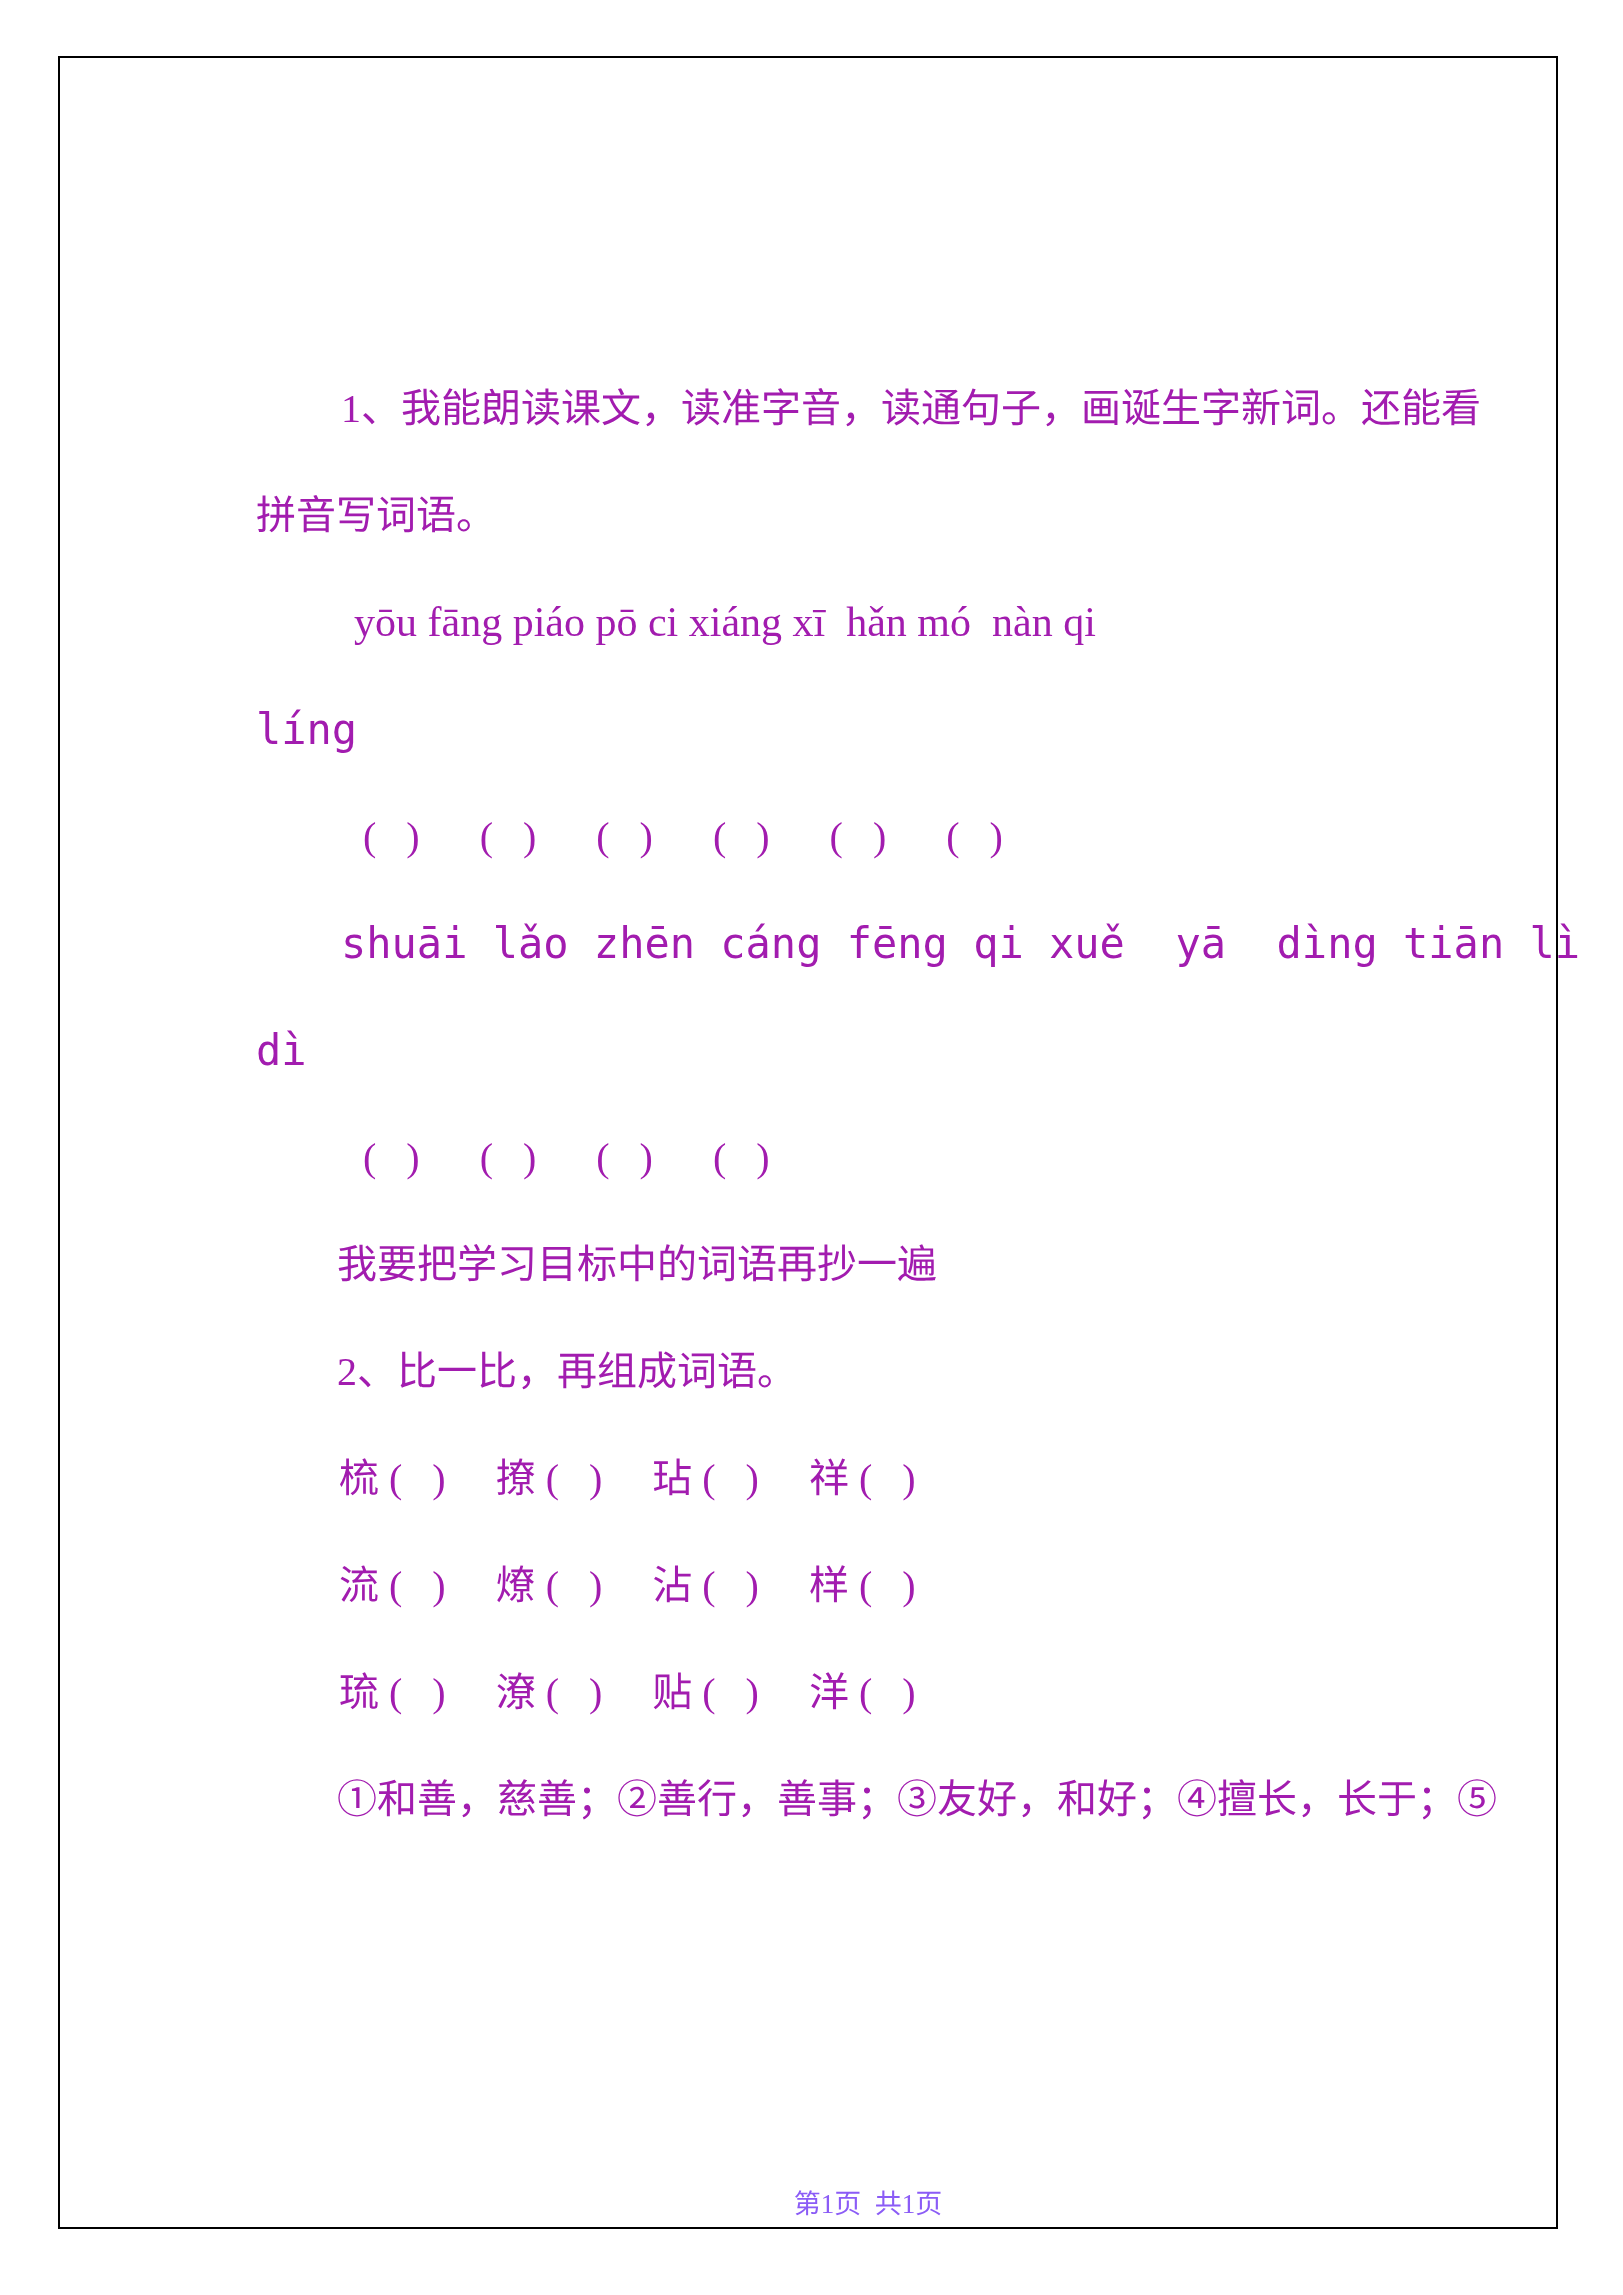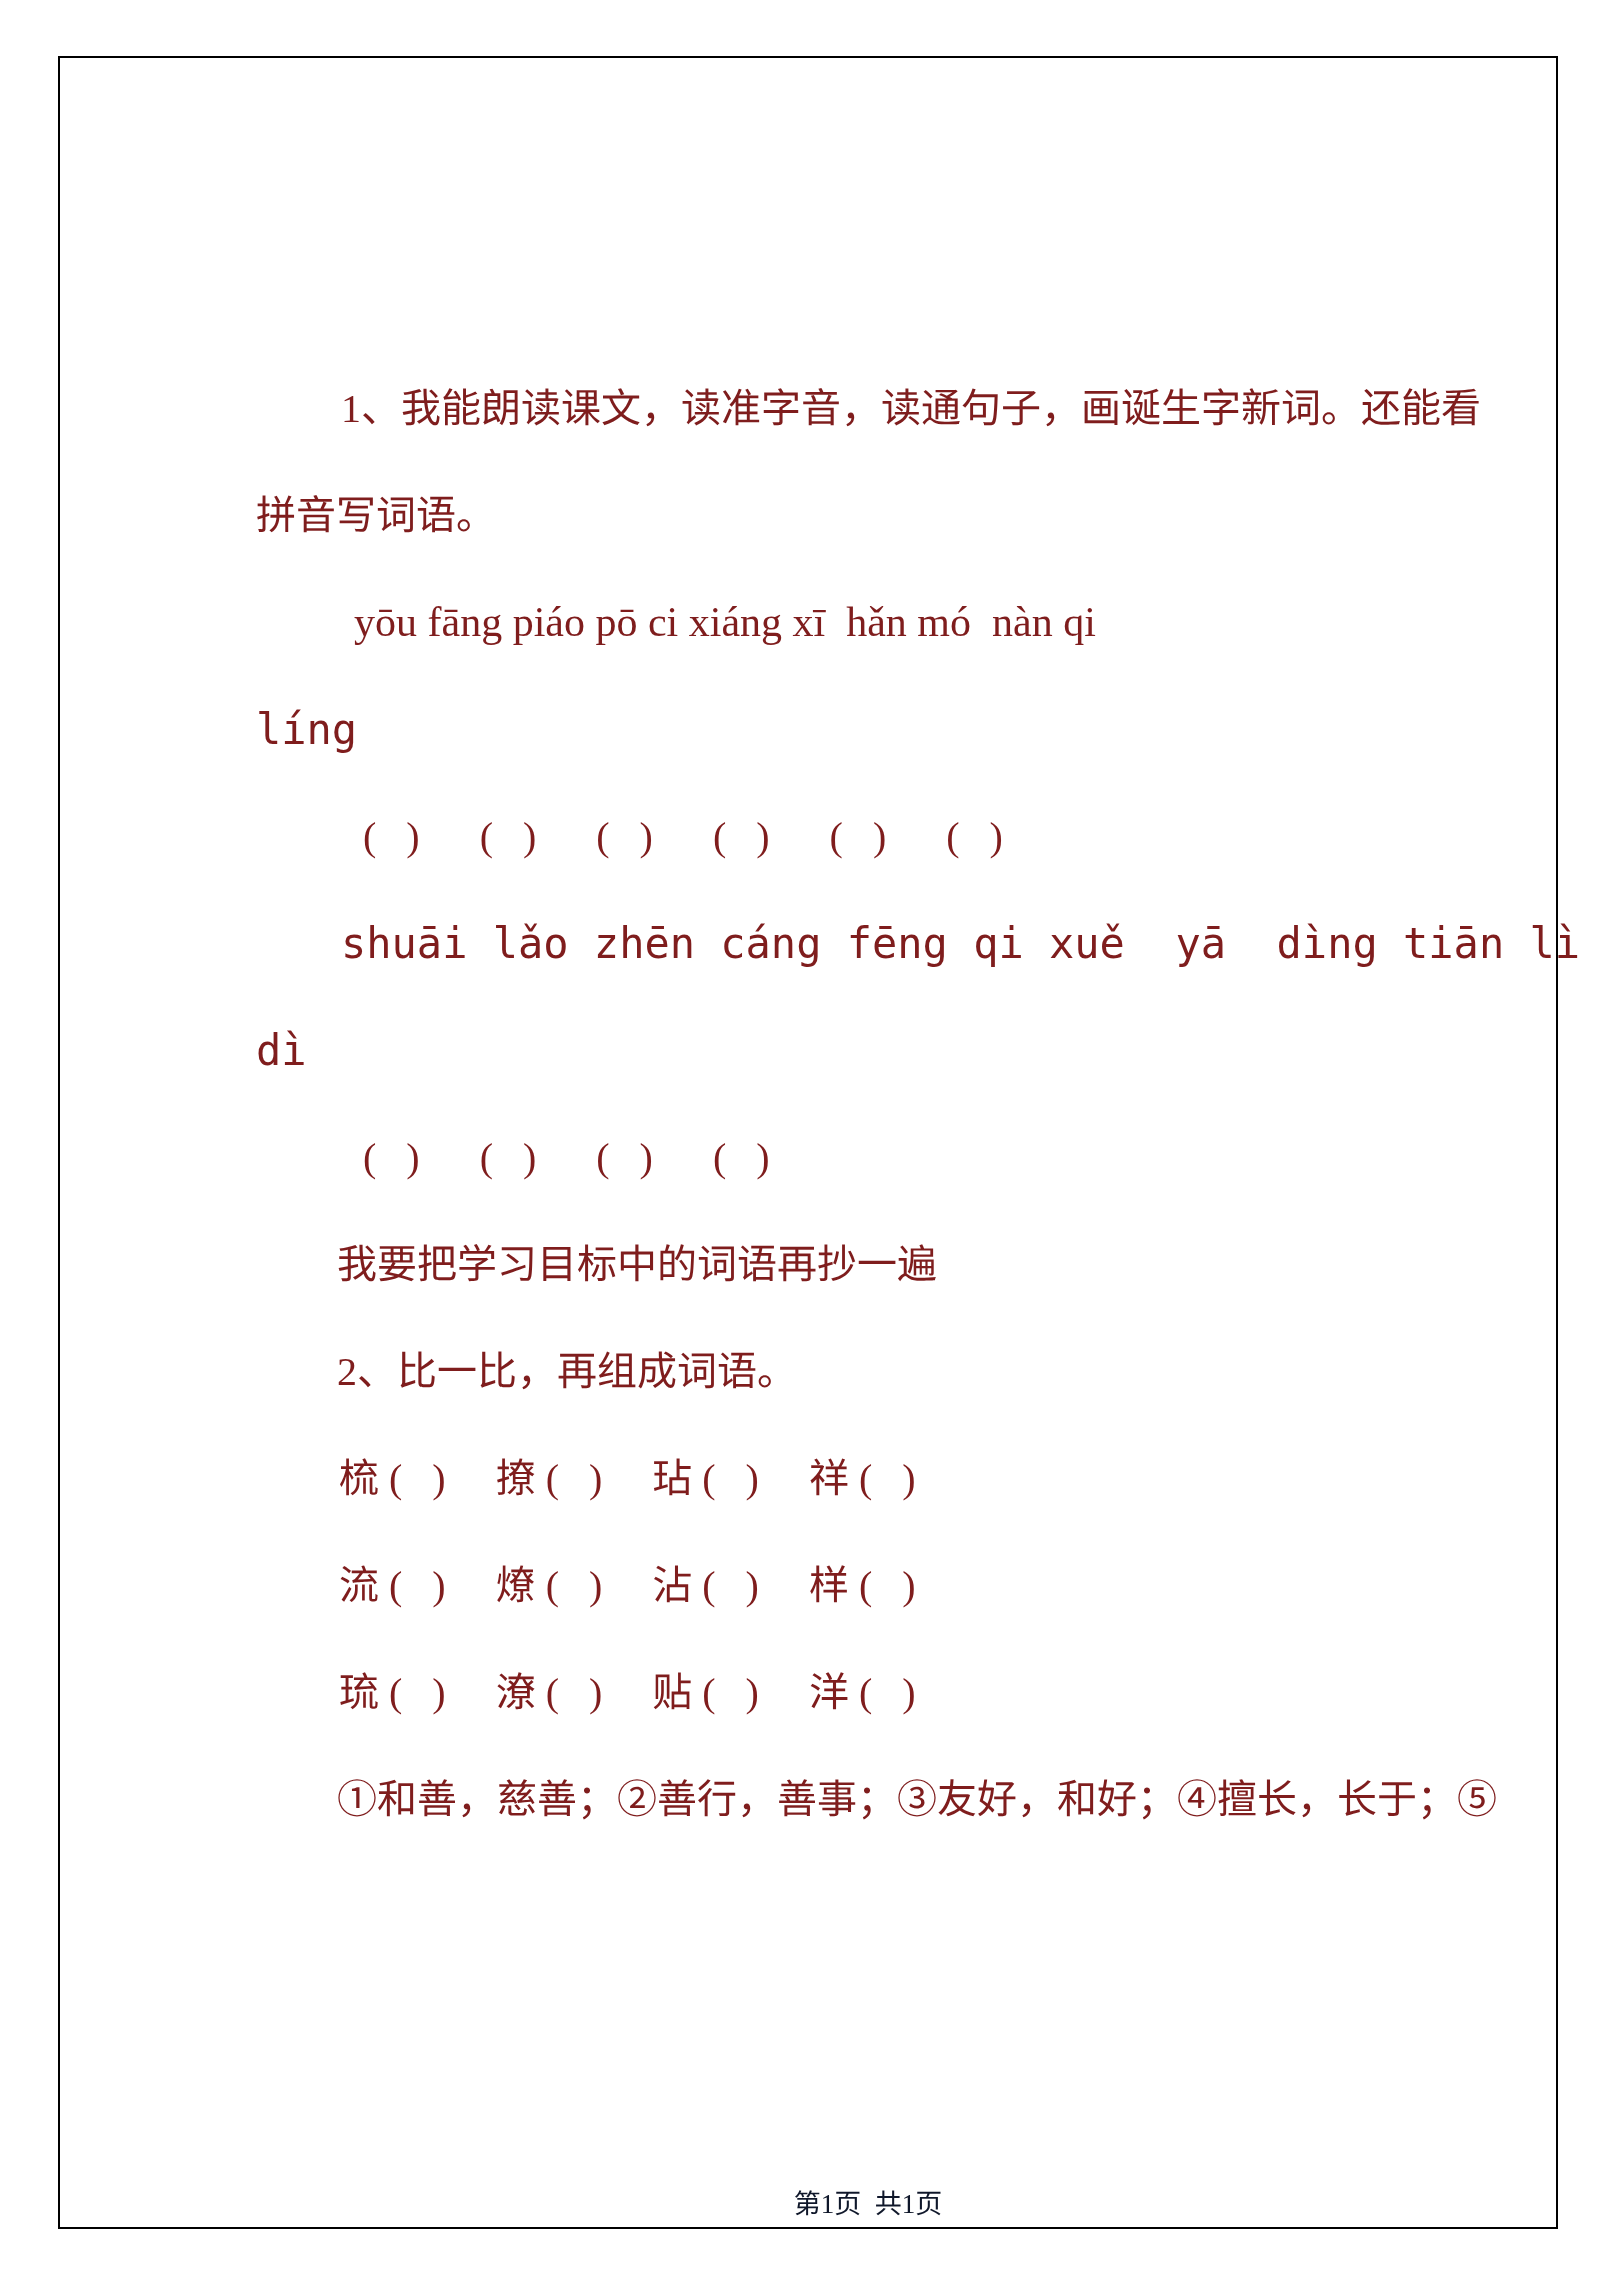--- a/index.html
+++ b/index.html
@@ -30,21 +30,21 @@
     top: 297px;
     width: 1346px;
   }
   .line {
     height: 107px;
     line-height: 107px;
     white-space: pre;
     font-family: "Liberation Serif", "DejaVu Serif", serif;
     font-size: 40px;
     letter-spacing: 0px;
-    color: #7f1d1d;
+    color: #a21caf;
   }
   .py {
     font-family: "DejaVu Sans Mono", "Liberation Mono", monospace;
     font-size: 42px;
     letter-spacing: 0px;
   }
   
   .ind-a { padding-left: 0px;   }  
   .ind-b { padding-left: 81px; }  
   .ind-c { padding-left: 83px; }  
@@ -53,21 +53,21 @@
   .ind-f { padding-left: 107px; }  
   .footer {
     position: absolute;
     left: 58px;
     top: 2124px;
     width: 1500px;
     text-align: center;
     white-space: pre;
     font-family: "Liberation Serif", "DejaVu Serif", serif;
     font-size: 27px;
-    color: #0f172a;
+    color: #8b5cf6;
   }
 </style>
 </head>
 <body>
 
 <div class="frame">
 
   <div class="content">
     <div class="line ind-d">1、我能朗读课文，读准字音，读通句子，画诞生字新词。还能看</div>
     <div class="line ind-a">拼音写词语。</div>

